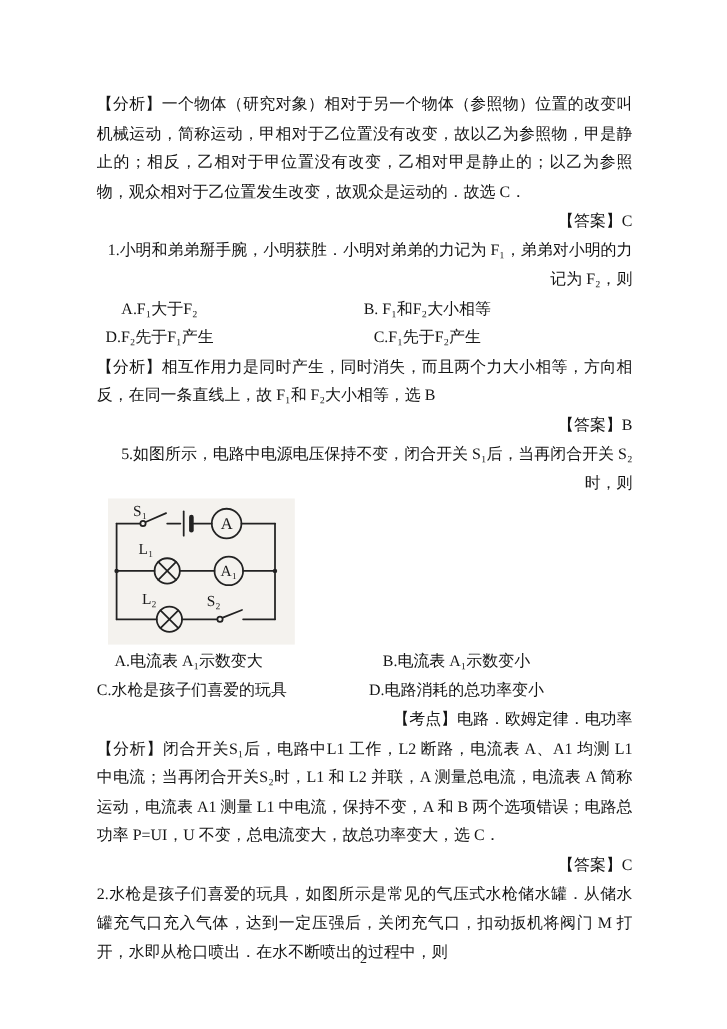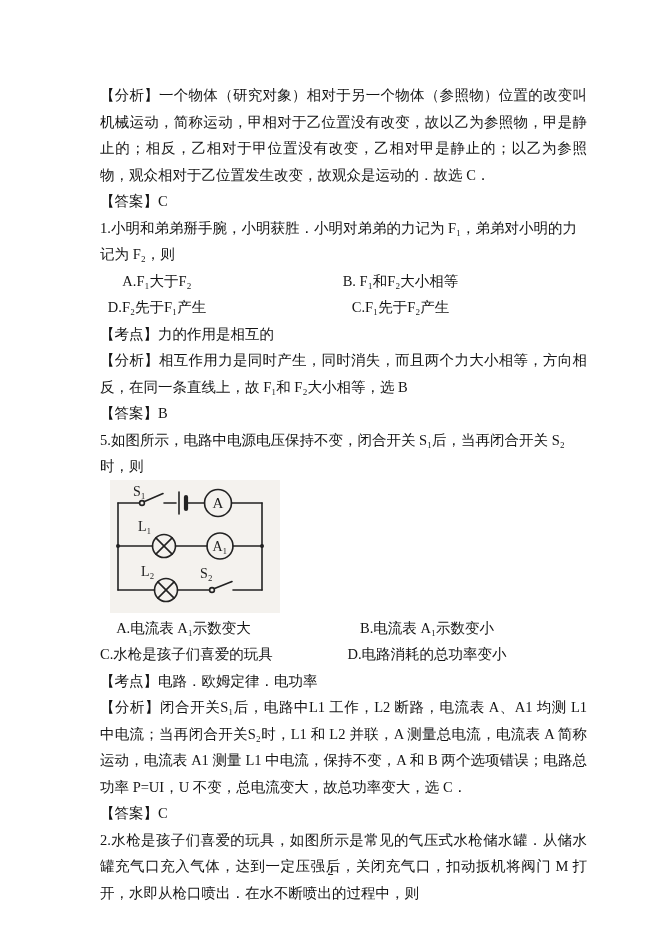--- a/index.html
+++ b/index.html
@@ -9,24 +9,23 @@
     background:#ffffff;
     color:#141414;
     font-family:"Liberation Serif","DejaVu Serif",serif;
     overflow:hidden;
   }
   .content{
     position:absolute;
     left:88px;top:82px;width:487px;
     font-size:14.5px;
     line-height:26.5px;
-    margin-left:12px;
   }
   .content p{margin:0;text-align:justify;text-justify:inter-ideograph;}
-  .content p.short{text-align:left;}
+  .content p.short{text-align:right;}
   .optrow{display:grid;line-height:26.5px;}
   .optrow.q4{grid-template-columns:114px auto;}
   .optrow.q5{grid-template-columns:167px auto;}
   .optrow span{white-space:nowrap;text-align:center;}
   .figure{
     height:135px;
     margin-left:10px;
     position:relative;
   }
   .figure svg{display:block;}
@@ -53,21 +52,20 @@
 
     <p class="short">1.小明和弟弟掰手腕，小明获胜．小明对弟弟的力记为 F₁，弟弟对小明的力记为 F₂，则</p>
     <div class="optrow q4">
       <span>A.F₁大于F₂</span>
       <span>B. F₁和F₂大小相等</span>
     </div>
     <div class="optrow q4">
       <span>D.F₂先于F₁产生</span>
       <span>C.F₁先于F₂产生</span>
     </div>
-    <p class="short">【考点】力的作用是相互的</p>
     <p>【分析】相互作用力是同时产生，同时消失，而且两个力大小相等，方向相反，在同一条直线上，故 F₁和 F₂大小相等，选 B</p>
     <p class="short">【答案】B</p>
 
     <p class="short">5.如图所示，电路中电源电压保持不变，闭合开关 S₁后，当再闭合开关 S₂时，则</p>
 
     <div class="figure">
       <svg width="172" height="135" viewBox="0 0 172 135">
 
         <rect x="0" y="0" width="170" height="133" fill="#f4f2ee"></rect>
 

